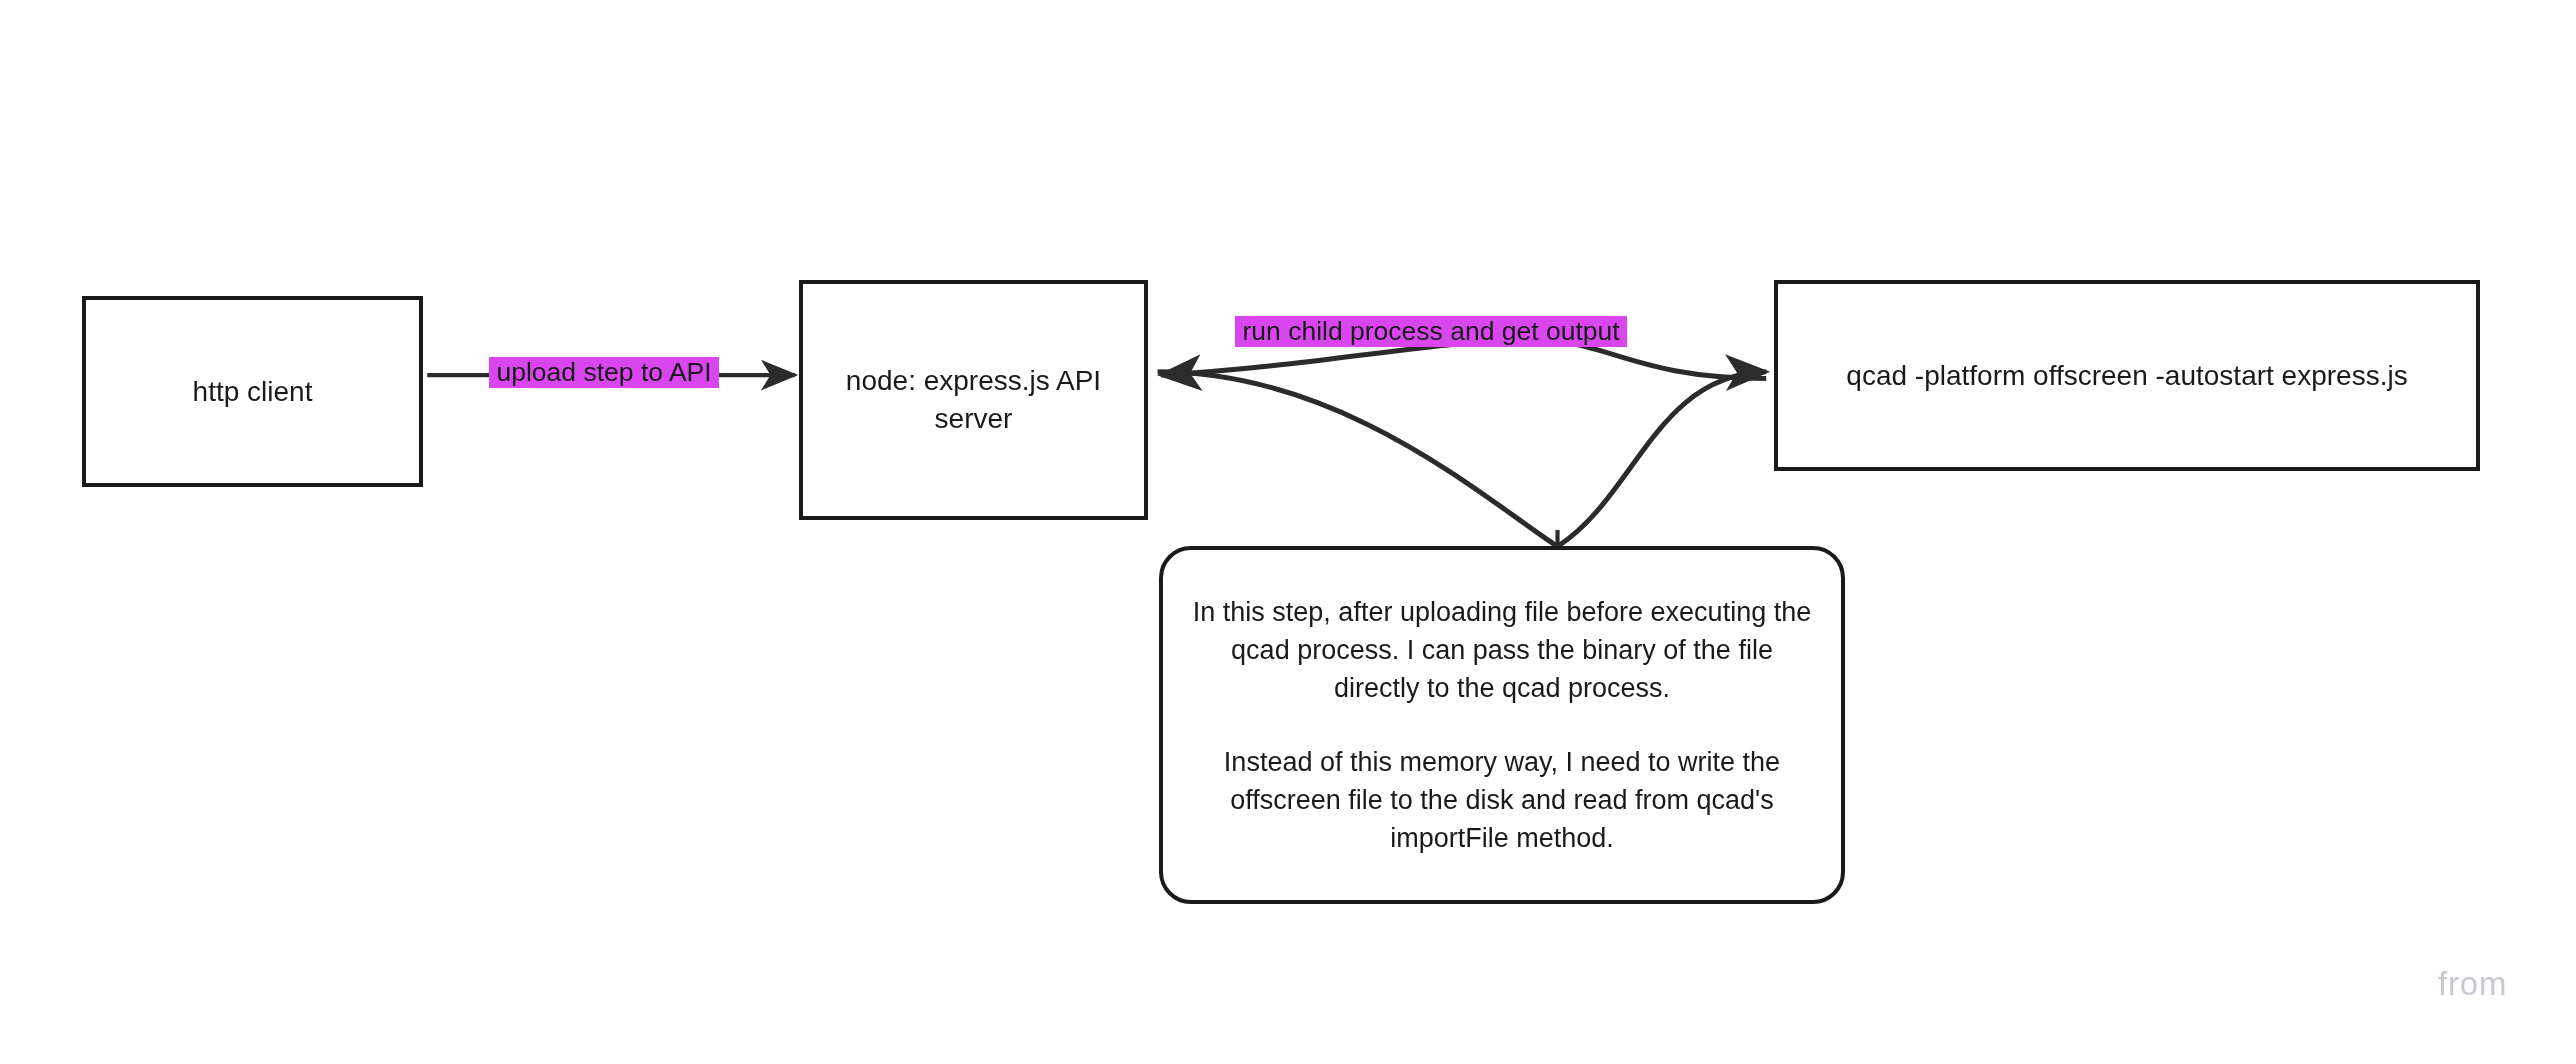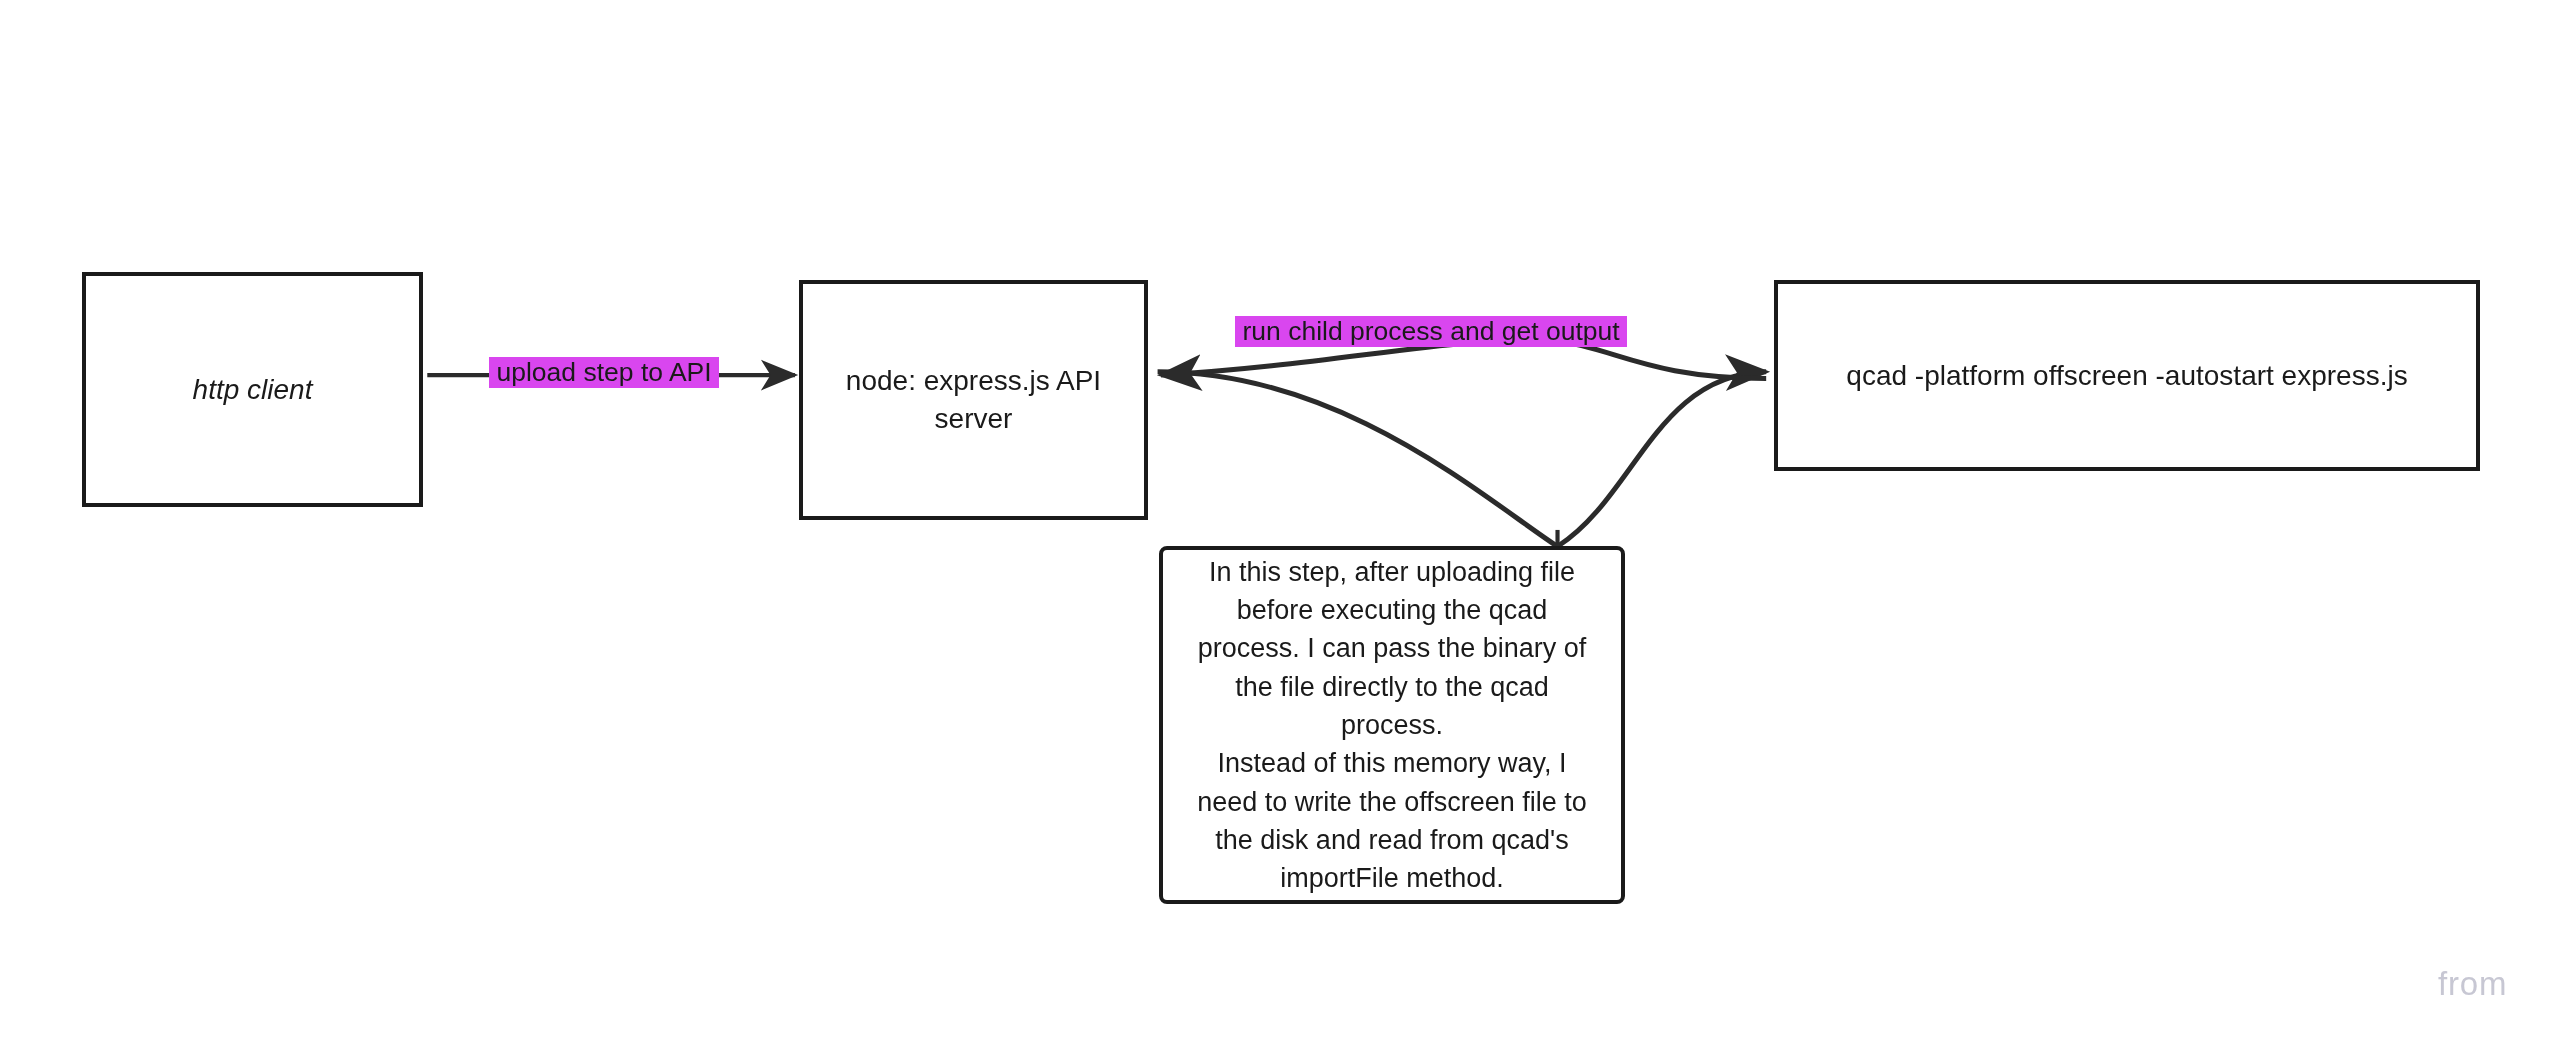--- a/index.html
+++ b/index.html
@@ -26,34 +26,34 @@
     border: 4.1px solid #1a1a1a;
     display: flex;
     align-items: center;
     justify-content: center;
     text-align: center;
     font-size: 28px;
     line-height: 1.35;
     color: #1a1a1a;
     padding: 8.3px 18px;
   }
-  #node-http-client { left: 82px;  top: 272px; width: 341px; height: 235px; font-style: italic; }
+  #node-http-client { left: 82px;  top: 296px; width: 341px; height: 191px; }
   #node-express     { left: 799px; top: 280px; width: 349px; height: 240px; }
   #node-qcad        { left: 1774px;top: 280px; width: 706px; height: 191px; }
 
   .note-box {
     position: absolute;
     box-sizing: border-box;
     left: 1159px;
     top: 546px;
-    width: 466px;
+    width: 686px;
     height: 358px;
     background: #ffffff;
     border: 4.1px solid #1a1a1a;
-    border-radius: 8px;
+    border-radius: 32px;
     display: flex;
     flex-direction: column;
     align-items: center;
     justify-content: center;
     text-align: center;
     font-size: 27px;
     line-height: 1.42;
     color: #1a1a1a;
     padding: 15px 28px;
     z-index: 3;

